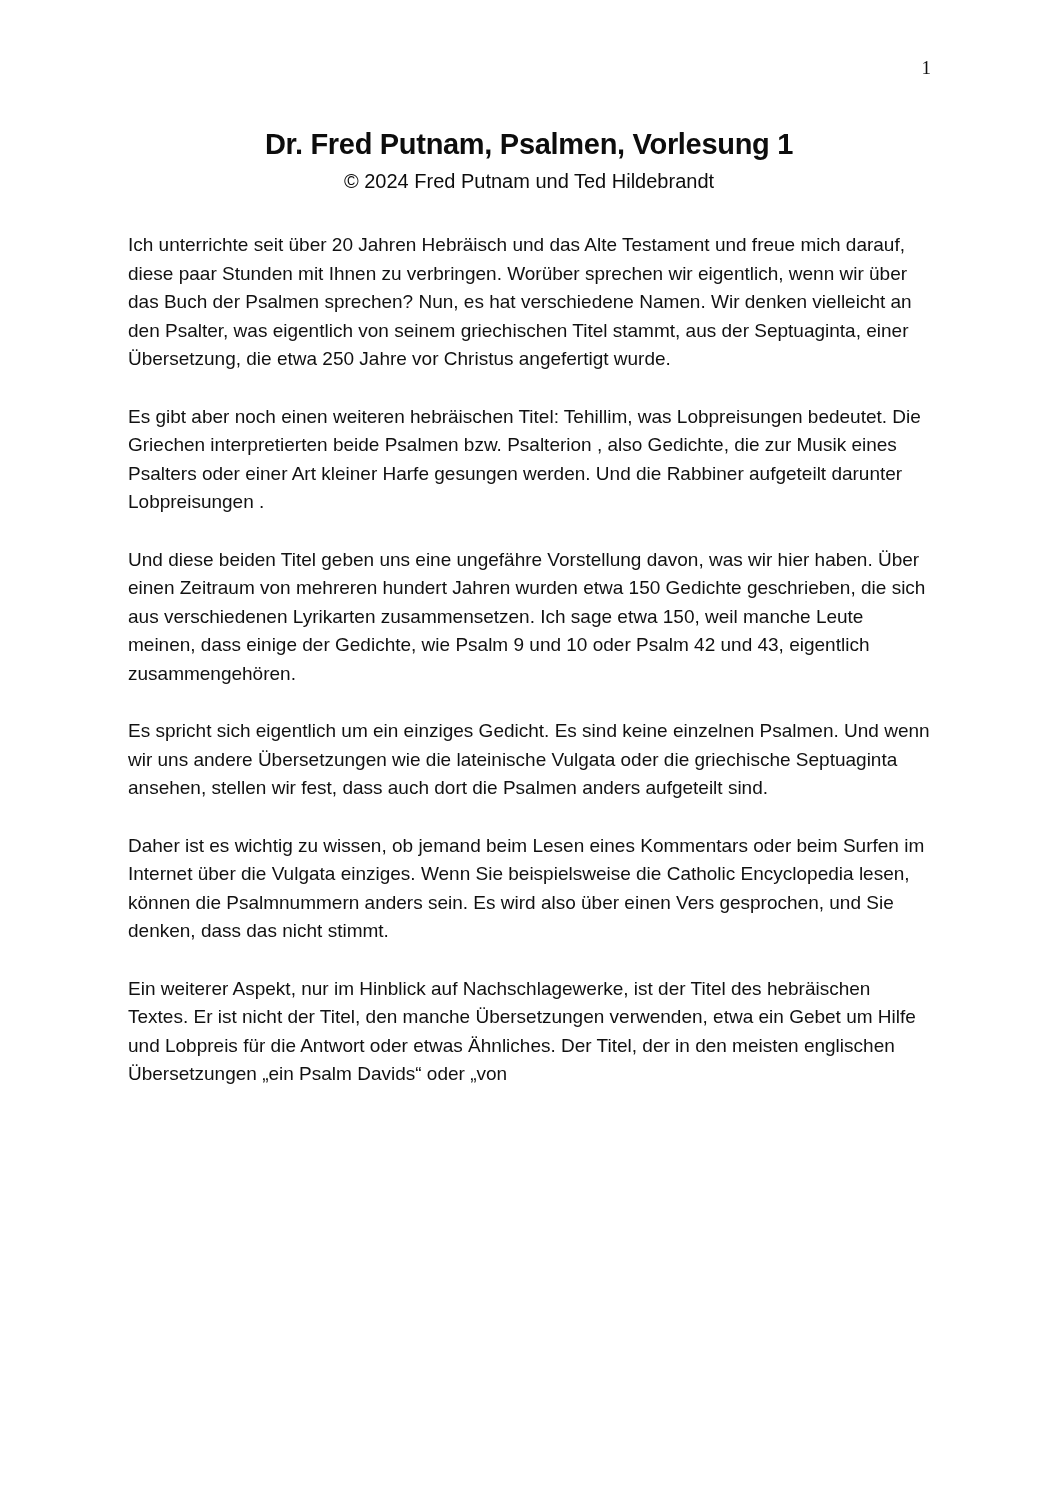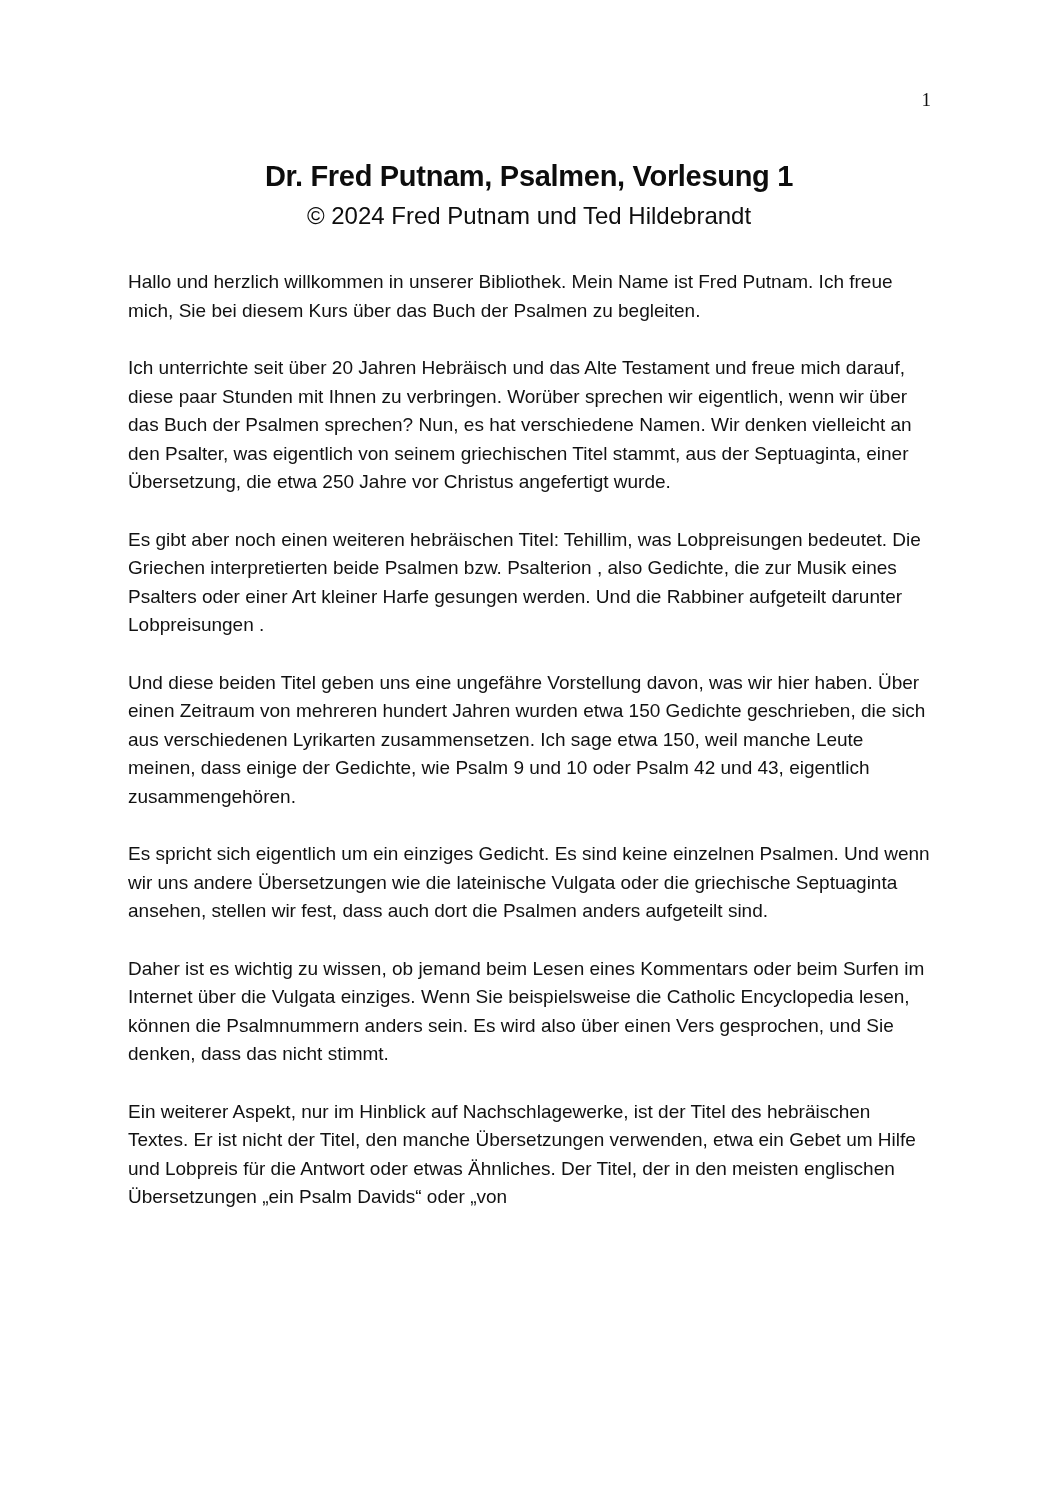--- a/index.html
+++ b/index.html
@@ -25,32 +25,31 @@
     position: absolute;
     top: 57px;
     right: 127px;
     font-family: "Liberation Serif", serif;
     font-size: 19px;
     color: #111111;
   }
   .doc-header {
     padding-top: 128px;
     text-align: center;
-    margin-top: 32px;
   }
   .doc-title {
     margin: 0;
     font-size: 29px;
     font-weight: bold;
     letter-spacing: -0.3px;
     color: #0d0d0d;
   }
   .doc-subtitle {
     margin: 9px 0 0 0;
-    font-size: 24px;
+    font-size: 20px;
     font-weight: normal;
     color: #0d0d0d;
   }
   .doc-body {
     margin: 38px 126px 0 128px;
     width: 806px;
   }
   .doc-body p {
     margin: 0 0 29px 0;
     font-size: 19px;
@@ -64,21 +63,20 @@
 
 <div class="page">
   <div class="page-number">1</div>
 
   <div class="doc-header">
     <h1 class="doc-title">Dr. Fred Putnam, Psalmen, Vorlesung 1</h1>
     <div class="doc-subtitle">© 2024 Fred Putnam und Ted Hildebrandt</div>
   </div>
 
   <div class="doc-body">
-    <p>Hallo und herzlich willkommen in unserer Bibliothek. Mein Name ist Fred Putnam. Ich freue mich, Sie bei diesem Kurs über das Buch der Psalmen zu begleiten.</p>
     <p>Ich unterrichte seit über 20 Jahren Hebräisch und das Alte Testament und freue mich darauf, diese paar Stunden mit Ihnen zu verbringen. Worüber sprechen wir eigentlich, wenn wir über das Buch der Psalmen sprechen? Nun, es hat verschiedene Namen. Wir denken vielleicht an den Psalter, was eigentlich von seinem griechischen Titel stammt, aus der Septuaginta, einer Übersetzung, die etwa 250 Jahre vor Christus angefertigt wurde.</p>
     <p>Es gibt aber noch einen weiteren hebräischen Titel: Tehillim, was Lobpreisungen bedeutet. Die Griechen interpretierten beide Psalmen bzw. Psalterion , also Gedichte, die zur Musik eines Psalters oder einer Art kleiner Harfe gesungen werden. Und die Rabbiner aufgeteilt darunter Lobpreisungen .</p>
     <p>Und diese beiden Titel geben uns eine ungefähre Vorstellung davon, was wir hier haben. Über einen Zeitraum von mehreren hundert Jahren wurden etwa 150 Gedichte geschrieben, die sich aus verschiedenen Lyrikarten zusammensetzen. Ich sage etwa 150, weil manche Leute meinen, dass einige der Gedichte, wie Psalm 9 und 10 oder Psalm 42 und 43, eigentlich zusammengehören.</p>
     <p>Es spricht sich eigentlich um ein einziges Gedicht. Es sind keine einzelnen Psalmen. Und wenn wir uns andere Übersetzungen wie die lateinische Vulgata oder die griechische Septuaginta ansehen, stellen wir fest, dass auch dort die Psalmen anders aufgeteilt sind.</p>
     <p>Daher ist es wichtig zu wissen, ob jemand beim Lesen eines Kommentars oder beim Surfen im Internet über die Vulgata einziges. Wenn Sie beispielsweise die Catholic Encyclopedia lesen, können die Psalmnummern anders sein. Es wird also über einen Vers gesprochen, und Sie denken, dass das nicht stimmt.</p>
     <p>Ein weiterer Aspekt, nur im Hinblick auf Nachschlagewerke, ist der Titel des hebräischen Textes. Er ist nicht der Titel, den manche Übersetzungen verwenden, etwa ein Gebet um Hilfe und Lobpreis für die Antwort oder etwas Ähnliches. Der Titel, der in den meisten englischen Übersetzungen „ein Psalm Davids“ oder „von</p>
   </div>
 </div>
 
 </body></html>

